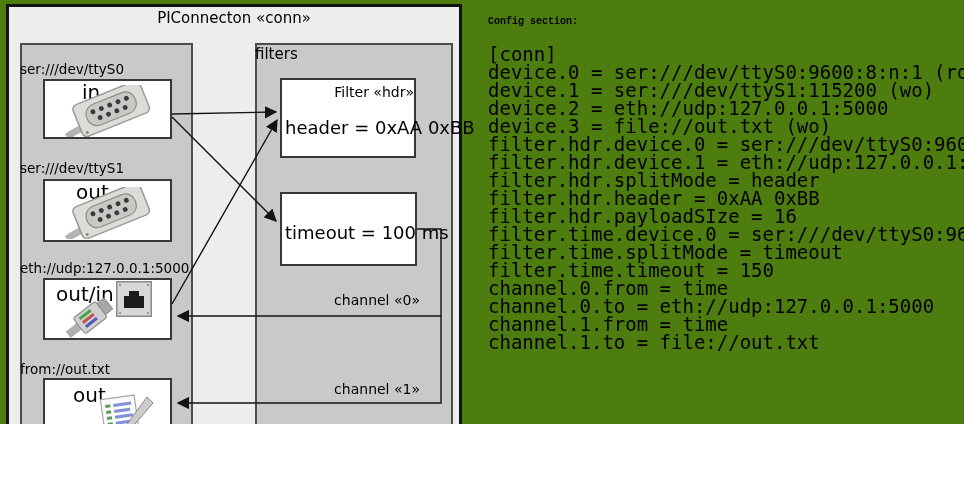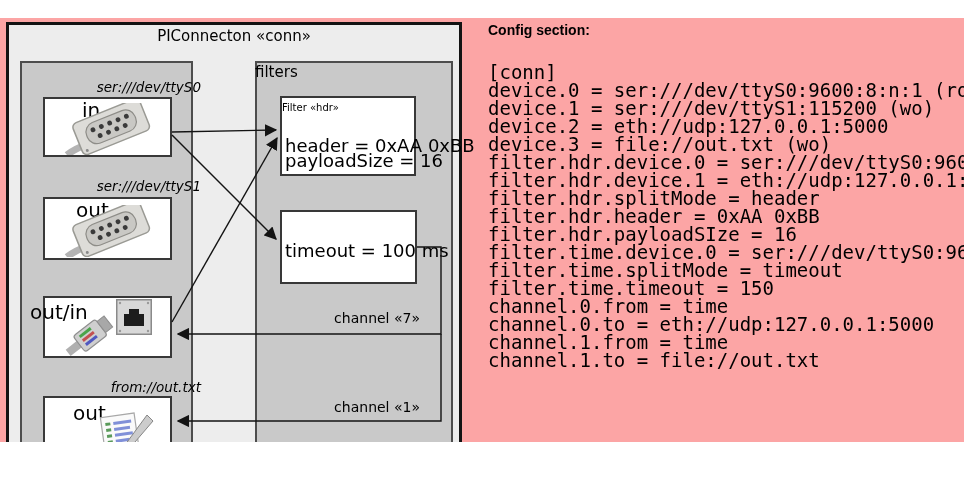--- a/index.html
+++ b/index.html
@@ -1,19 +1,19 @@
 <!DOCTYPE html>
 <html><head>
 <meta charset="utf-8">
 <style>
   * { margin:0; padding:0; box-sizing:border-box; }
   html,body { background:#ffffff; }
   .stage {
     position:relative; width:964px; height:424px; overflow:hidden;
-    background:#fca5a5; font-family:"DejaVu Sans", sans-serif; color:#000;margin-top:18px;
+    background:#4d7c0f; font-family:"DejaVu Sans", sans-serif; color:#000;
   }
   
   .outer-box {
     position:absolute; left:6px; top:4px; width:456px; height:471px;
     background:#ededed; border:3px solid #131313;
   }
   .diagram-title {
     position:absolute; left:6px; top:9px; width:456px;
     text-align:center; font-size:15px;
   }
@@ -21,45 +21,44 @@
     position:absolute; background:#c9c9c9; border:2px solid #4d4d4d;
   }
   .panel-devices { left:20px; top:43px; width:173px; height:420px; }
   .panel-filters { left:255px; top:43px; width:198px; height:420px; }
   .filters-title {
     position:absolute; left:255px; top:45px; width:198px;
     text-align:left; font-size:15px;
   }
   
   .device-label {
-    position:absolute; left:28px; width:173px; text-align:right; font-size:13.5px;
+    position:absolute; left:20px; width:173px; text-align:left; font-size:13.5px;
     white-space:nowrap;
-    font-style:italic;
   }
   .device-box {
     position:absolute; left:43px; width:129px; background:#ffffff;
     border:2px solid #383838;
   }
   .mode-label { position:absolute; font-size:20px; }
   .icon { position:absolute; }
   
   .filter-box {
     position:absolute; left:280px; background:#ffffff; border:2px solid #383838;
   }
-  .filter-title { position:absolute; top:4px; left:0; width:100%; text-align:left; font-size:10px; }
+  .filter-title { position:absolute; top:4px; left:0; width:100%; text-align:right; font-size:14px; }
   .filter-attrs { position:absolute; left:3px; font-size:18px; line-height:15px; white-space:nowrap; }
   
   .channel-label {
     position:absolute; left:298px; width:122px; text-align:right; font-size:14px;
   }
   .wires { position:absolute; left:0; top:0; pointer-events:none; }
   
   .config-title {
-    position:absolute; left:488px; top:4px;
-    font-family:Liberation Sans, sans-serif; font-weight:bold; font-size:14px;
+    position:absolute; left:488px; top:16px;
+    font-family:Liberation Mono, monospace; font-weight:bold; font-size:10px;
   }
   .config-pre {
     position:absolute; left:488px; top:45px;
     font-family:"DejaVu Sans Mono", monospace; font-size:19px; line-height:18px;
     white-space:pre; color:#000;
   }
 </style>
 </head>
 <body>
 
@@ -107,22 +106,23 @@
         <circle cx="63" cy="20" r="2.4" fill="#3a3a3a"></circle>
         <circle cx="72" cy="20" r="2.4" fill="#3a3a3a"></circle>
       <circle cx="40.5" cy="28" r="2.4" fill="#3a3a3a"></circle>
         <circle cx="49.5" cy="28" r="2.4" fill="#3a3a3a"></circle>
         <circle cx="58.5" cy="28" r="2.4" fill="#3a3a3a"></circle>
         <circle cx="67.5" cy="28" r="2.4" fill="#3a3a3a"></circle>
       <circle cx="23" cy="37" r="1.5" fill="#8a8a8a"></circle>
     </g>
   </svg>
 
+  <div class="device-label" style="top:260px">eth://udp:127.0.0.1:5000</div>
   <div class="device-box" style="top:278px; height:62px"></div>
-  <div class="mode-label" style="left:30px; top:282px">out/in</div>
+  <div class="mode-label" style="left:56px; top:282px">out/in</div>
   <svg class="icon" style="left:116px; top:281px" width="36" height="36" viewBox="0 0 36 36">
     <rect x="0.75" y="0.75" width="34.5" height="34.5" fill="#d8d8d8" stroke="#8a8a8a" stroke-width="1.5"></rect>
     <path d="M8 27 V15 h5 v-5 h10 v5 h5 v12 z" fill="#1c1c1c"></path>
     <circle cx="4" cy="4" r="1.2" fill="#9a9a9a"></circle>
       <circle cx="32" cy="4" r="1.2" fill="#9a9a9a"></circle>
     <circle cx="4" cy="32" r="1.2" fill="#9a9a9a"></circle>
       <circle cx="32" cy="32" r="1.2" fill="#9a9a9a"></circle>
   </svg>
   <svg class="icon" style="left:58px; top:294px" width="66" height="46" viewBox="0 0 66 46">
     <g transform="rotate(-38 33 23)">
@@ -153,31 +153,30 @@
         <rect x="20" y="34" width="17" height="3" fill="#8090d8"></rect>
     </g>
     <polygon points="52,4 58,10 34,38 27,42 30,34" fill="#cccccc" stroke="#868686" stroke-width="1"></polygon>
     <polygon points="30,34 34,38 27,42" fill="#5f5f5f"></polygon>
   </svg>
 
   <div class="filter-box" style="top:78px; width:136px; height:80px">
     <div class="filter-title">Filter «hdr»</div>
     <div class="filter-attrs" style="top:40px">
       <div>header = 0xAA 0xBB</div>
-      <div>payloadSize = 16</div>
     </div>
   </div>
 
   <div class="filter-box" style="top:192px; width:137px; height:74px">
     <div class="filter-attrs" style="top:31px">
       <div>timeout = 100 ms</div>
     </div>
   </div>
 
-  <div class="channel-label" style="top:292px">channel «7»</div>
+  <div class="channel-label" style="top:292px">channel «0»</div>
   <div class="channel-label" style="top:381px">channel «1»</div>
 
   <svg class="wires" width="964" height="484" viewBox="0 0 964 484">
     <defs>
       <marker id="ah" viewBox="0 0 10 10" refX="9" refY="5" markerWidth="9" markerHeight="9" orient="auto">
         <path d="M0 0 L10 5 L0 10 z" fill="#131313"></path>
       </marker>
     </defs>
     <g stroke="#131313" stroke-width="1.4" fill="none">
       <line x1="172" y1="114" x2="276" y2="112" marker-end="url(#ah)"></line>

